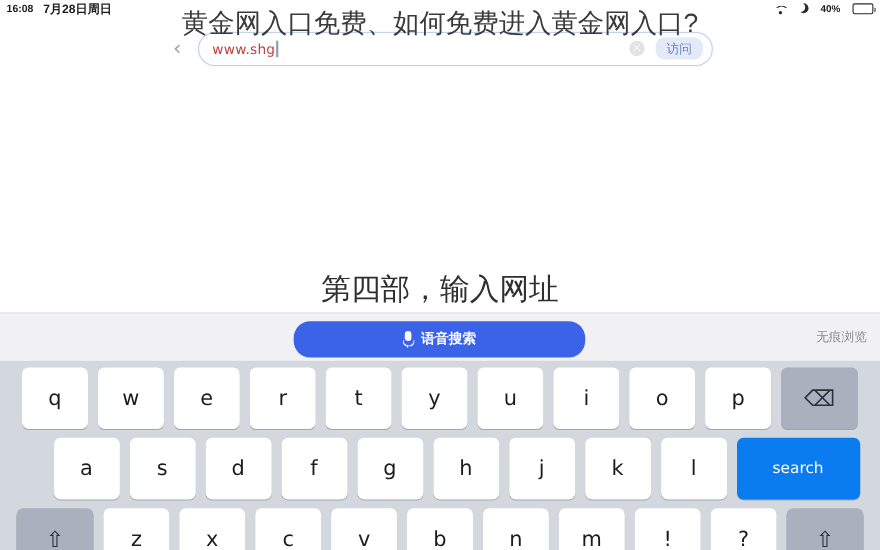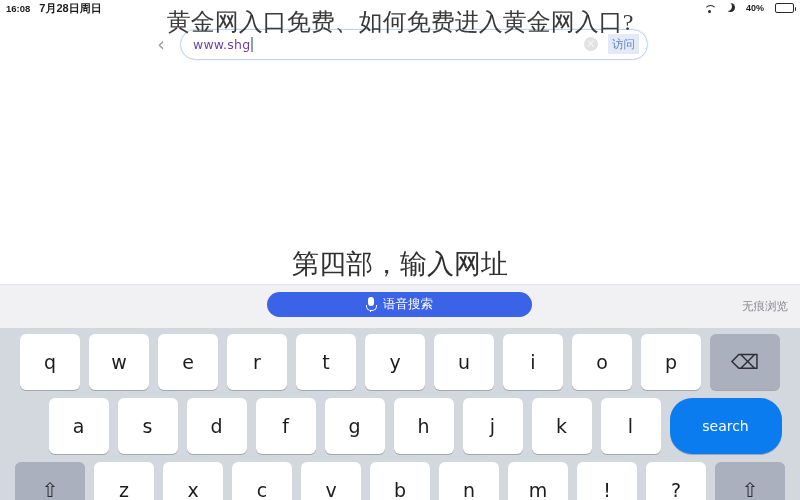--- a/index.html
+++ b/index.html
@@ -103,21 +103,21 @@
   
   #page-title {
     position: absolute;
     top: 7px;
     left: 0;
     width: 800px;
     text-align: center;
     font-size: 24px;
     line-height: 30px;
     color: #3a3a3a;
-    font-family: Liberation Serif, serif;
+    font-family: Liberation Sans, sans-serif;
     z-index: 30;
     white-space: nowrap;
   }
 
   
   #urlbar-row {
     position: absolute;
     top: 28px;
     left: 148px;
     width: 500px;
@@ -146,21 +146,21 @@
     border: 1.2px solid #b9cbe6;
     border-radius: 16px;
     background: #ffffff;
     display: flex;
     align-items: center;
     padding: 0 6px 0 12px;
     box-shadow: 0 0 2px rgba(150,170,200,.35);
   }
   #url-text {
     font-size: 12.5px;
-    color: #4c1d95;
+    color: #b91c1c;
     letter-spacing: .2px;
     font-family: "DejaVu Sans", "Liberation Sans", sans-serif;
   }
   #url-caret {
     width: 1.5px;
     height: 15px;
     background: #7d8fa8;
     margin-left: 1px;
   }
   #url-spacer { flex: 1 1 auto; }
@@ -178,22 +178,22 @@
     position: absolute;
     left: 3.2px; top: 6.4px;
     width: 7.5px; height: 1.3px;
     background: #f6f6f8;
   }
   #clear-icon:before { transform: rotate(45deg); }
   #clear-icon:after  { transform: rotate(-45deg); }
   #visit-button {
     flex: 0 0 auto;
     height: 20px;
-    padding: 0 4px;
-    border-radius: 0;
+    padding: 0 10px;
+    border-radius: 8px;
     background: #dfe6f5;
     color: #4a6fbe;
     font-size: 11.5px;
     display: flex;
     align-items: center;
     justify-content: center;
     font-family: "DejaVu Sans", "Liberation Sans", sans-serif;
     margin-right: 2px;
   }
 
@@ -220,30 +220,31 @@
     height: 44px;
     background: #f1f1f3;
     border-top: 1px solid #e2e2e5;
     z-index: 15;
   }
   #voice-search {
     position: absolute;
     top: 7px;
     left: 267px;
     width: 265px;
-    height: 25px;
+    height: 33px;
     border-radius: 15px;
     background: #3b63e8;
     display: flex;
     align-items: center;
     justify-content: center;
     gap: 8px;
     color: #ffffff;
     font-size: 12.5px;
     font-family: "DejaVu Sans", "Liberation Sans", sans-serif;
+    font-weight: bold;
   }
   .mic-ico {
     position: relative;
     width: 9px; height: 15px;
     display: inline-block;
   }
   .mic-ico:before {
     content: "";
     position: absolute;
     left: 1.5px; top: 0;
@@ -310,21 +311,20 @@
   .key.fn {
     background: #aab0bd;
     color: #2b2f38;
   }
   .key.wide { flex: 0 0 70px; }
   .key.search-key {
     background: #0b7bf0;
     color: #ffffff;
     font-size: 14px;
     flex: 0 0 112px;
-    border-radius: 22px;
   }
   .key.bksp { font-size: 20px; }
   .key.shift { font-size: 20px; }
   #row2 { padding-left: 36px; padding-right: 6px; }
   #row3 { margin-bottom: 0; }
   #row3 .key { height: 56px; }
 </style>
 </head>
 <body>
 

